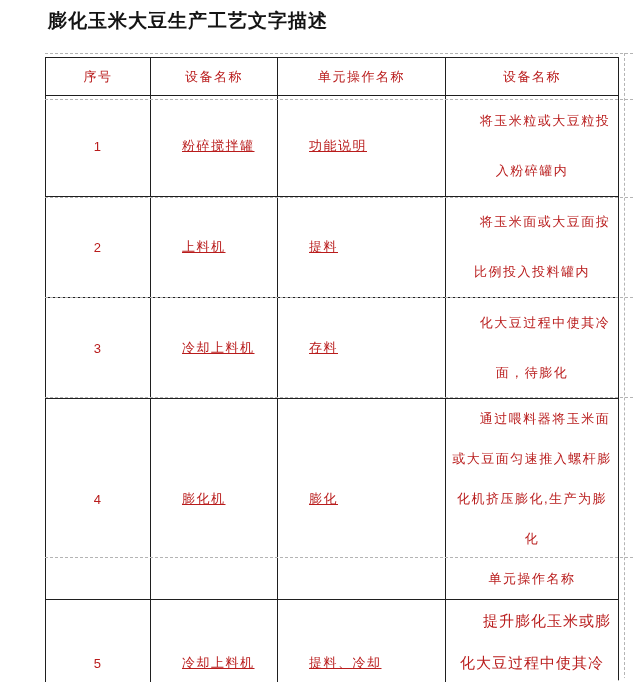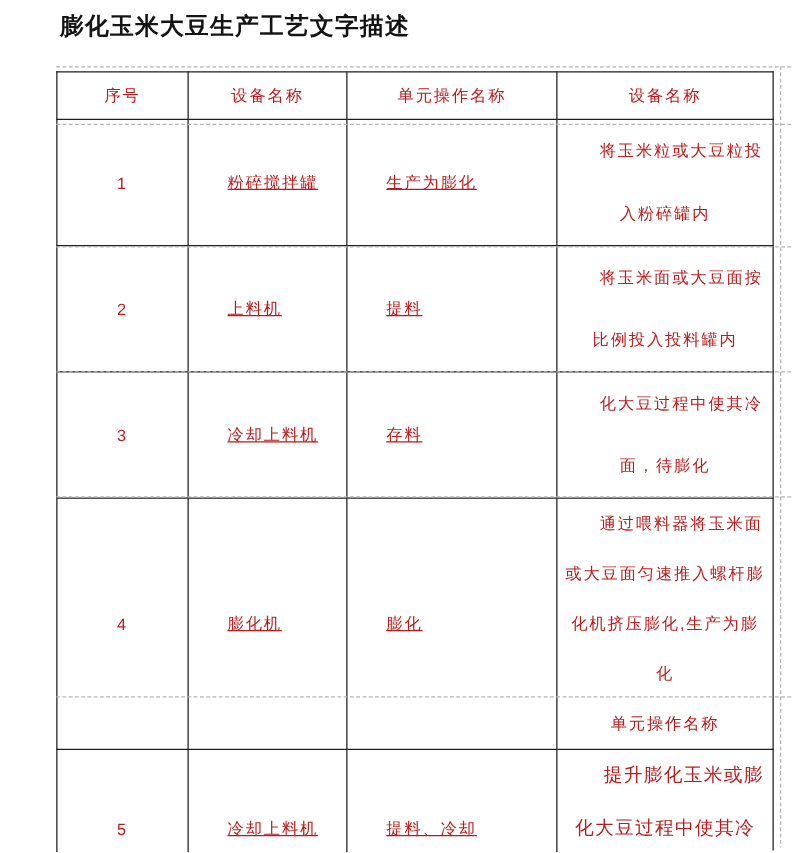--- a/index.html
+++ b/index.html
@@ -85,21 +85,21 @@
       <tr class="hdr-row">
         <th>序号</th>
         <th>设备名称</th>
         <th>单元操作名称</th>
         <th>设备名称</th>
       </tr>
 
       <tr class="r1">
         <td class="cell-no">1</td>
         <td class="cell-device">粉碎搅拌罐</td>
-        <td class="cell-op">生产为膨化</td>
+        <td class="cell-op">功能说明</td>
         <td class="cell-desc">
           <div class="desc-p">将玉米粒或大豆粒投
 入粉碎罐内</div>
         </td>
       </tr>
 
       <tr class="r2">
         <td class="cell-no">2</td>
         <td class="cell-device">上料机</td>
         <td class="cell-op">提料</td>

